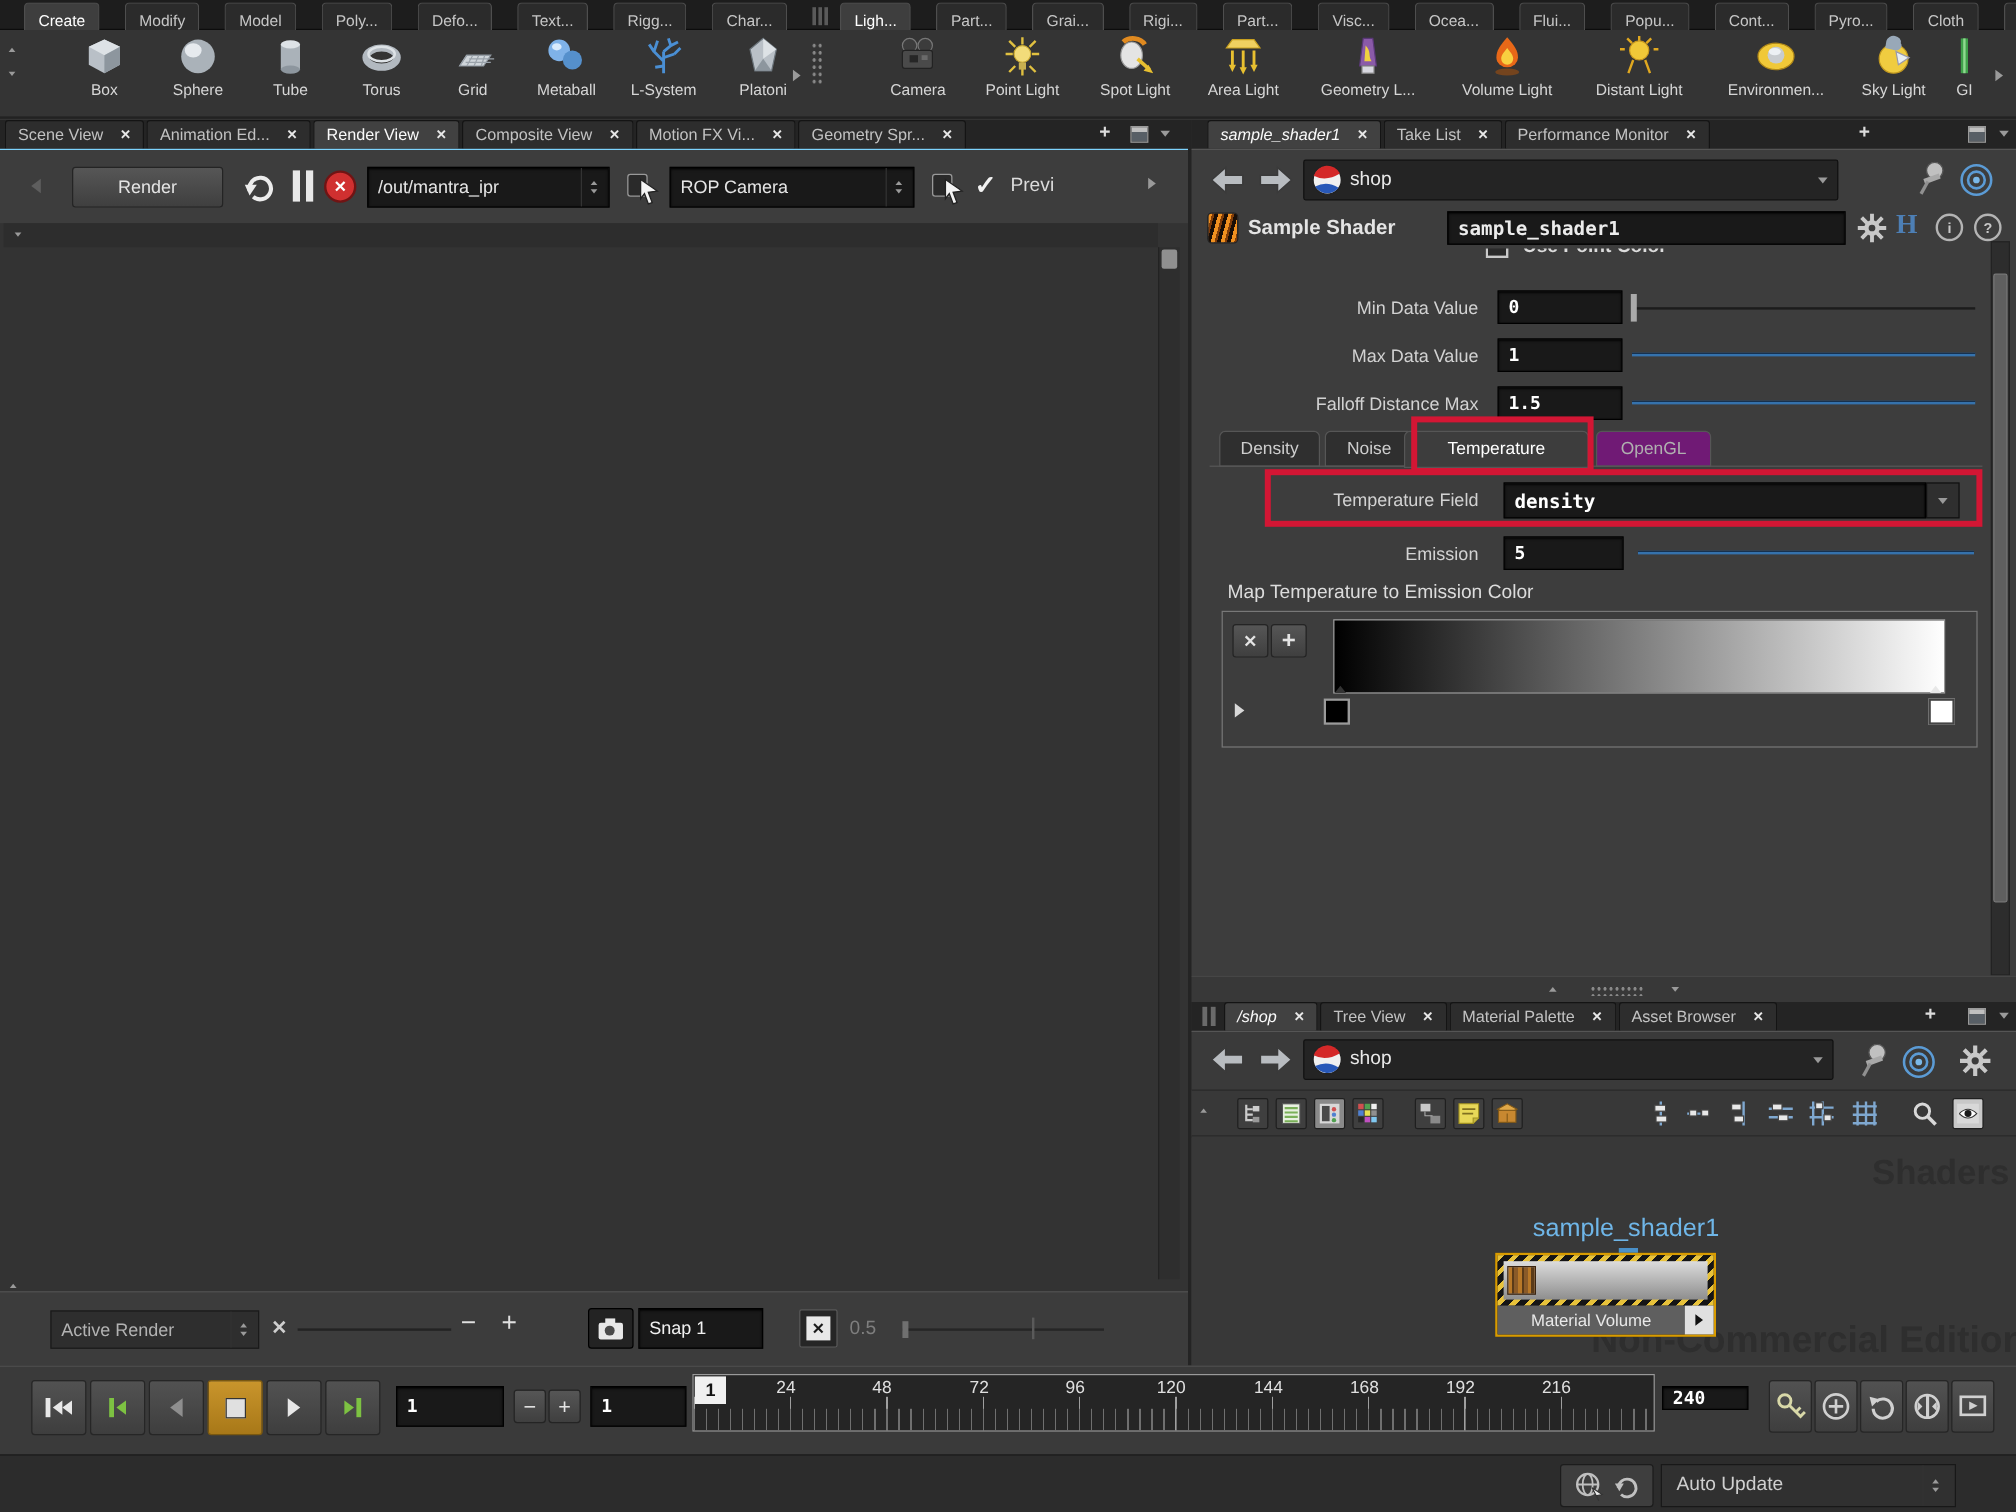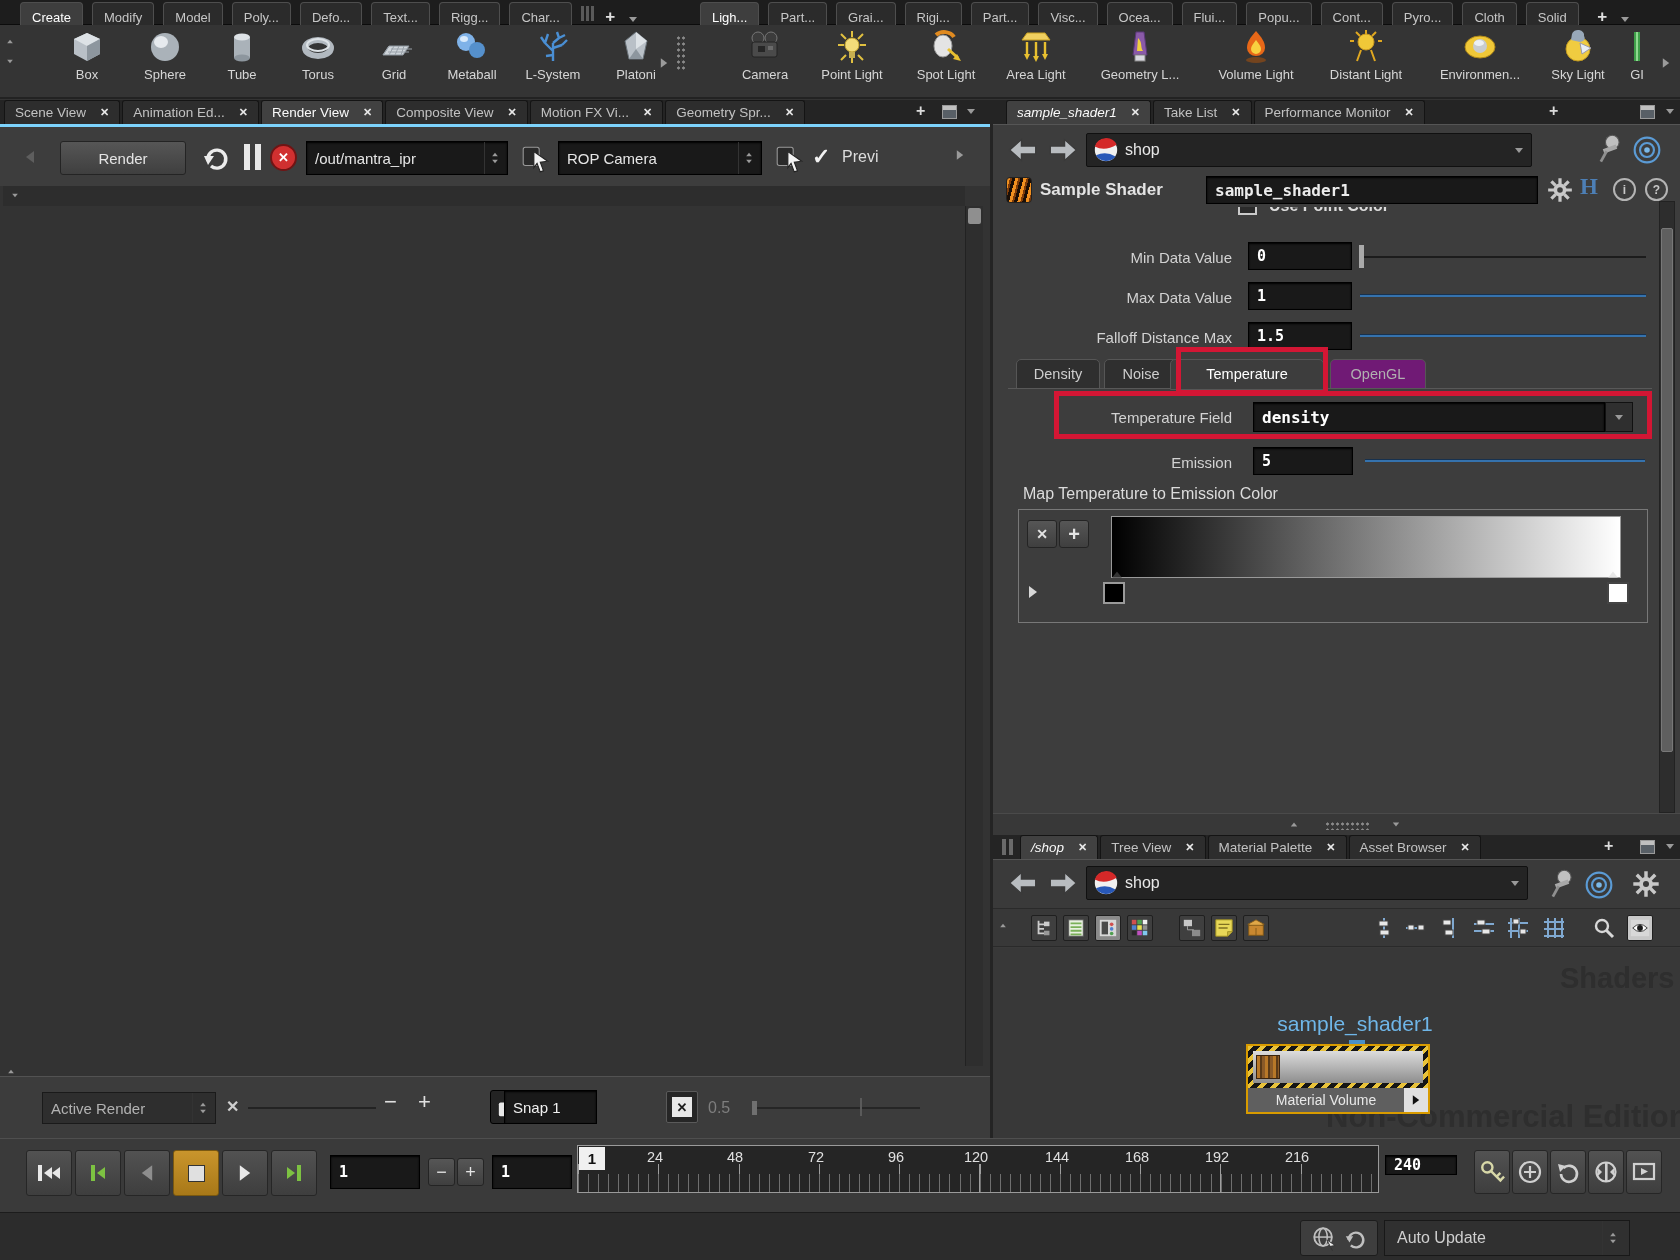--- a/index.html
+++ b/index.html
@@ -3,21 +3,21 @@
 <meta charset="utf-8">
 <style>
   *{box-sizing:border-box;margin:0;padding:0}
   html,body{background:#181818}
   #root{position:relative;width:1680px;height:1260px;background:#333;overflow:hidden;
         font-family:"Liberation Sans",sans-serif;color:#ccc}
   .abs{position:absolute}
   .mono{font-family:"DejaVu Sans Mono",monospace;font-weight:bold}
   
   #menubar{position:absolute;left:0;top:0;width:1680px;height:25px;background:#1d1d1d;border-bottom:1px solid #0c0c0c}
-  .mtab{display:inline-block;height:23px;line-height:22px;padding:4px 11px;margin-right:9px;background:#2b2b2b;
+  .mtab{display:inline-block;height:23px;line-height:22px;padding:4px 11px;margin-right:21px;background:#2b2b2b;
         border:1px solid #4e4e4e;border-bottom:none;border-radius:4px 4px 0 0;font-size:13px;color:#c6c6c6;white-space:nowrap}
   .mtab.on{background:#3e3e3e;color:#fff}
   .mgrip{display:inline-block;width:3px;height:15px;background:#5a5a5a;margin:4px 2px 0 0;vertical-align:top}
   .glyph{display:inline-block;text-align:center}
   
   #shelf{position:absolute;left:0;top:25px;width:1680px;height:74px;background:#343434;border-bottom:2px solid #222}
   .tool{position:absolute;top:4px;width:84px;text-align:center}
   .tool svg{display:block;margin:0 auto}
   .tlabel{display:block;font-size:13px;color:#d6d6d6;margin-top:2px;white-space:nowrap}
   .dotgrip{background-image:radial-gradient(#8a8a8a 1px,transparent 1.6px);background-size:5px 6px}
@@ -257,21 +257,21 @@
         </span><span class="ptab">
           <span>Geometry Spr...</span>
           <span class="x">✕</span>
         </span>
     </div>
     <span class="abs glyph" style="left:916px;top:2px;font-size:16px;font-weight:bold;color:#dcdcdc">+</span>
     <span class="abs" style="left:942px;top:5px;width:15px;height:14px;border:1px solid #9a9a9a;background:linear-gradient(#c0c0c0 4px,#585f66 4px)"></span>
     <span class="abs tri-d" style="left:967px;top:9px"></span>
   </div>
 
-  <div class="abs" style="left:0;top:124px;width:990px;height:62px;background:#3d3d3d;border-top:3px solid #7dd3fc">
+  <div class="abs" style="left:0;top:124px;width:990px;height:62px;background:#3d3d3d;border-top:1px solid #7dd3fc">
     <span class="abs tri-l" style="left:26px;top:24px;border-right-color:#5e5e5e"></span>
     <div class="btn abs" style="left:60px;top:14px;width:126px;height:34px;font-size:15px">Render</div>
     <svg class="abs" style="left:200px;top:15px" width="32" height="32" viewBox="0 0 32 32">
         <path d="M8 19 a9 9 0 1 1 3 5" stroke="#ececec" stroke-width="3.4" fill="none"></path>
         <polygon points="4,14 14,14 8,23" fill="#ececec"></polygon>
       </svg>
     <div class="abs" style="left:244px;top:17px;width:18px;height:26px;display:flex;gap:5px">
         <div class="bar" style="height:26px;width:6px"></div>
         <div class="bar" style="height:26px;width:6px"></div>
       </div>
@@ -325,21 +325,21 @@
     <div class="abs" style="left:248px;top:30px;width:128px;height:2px;background:#232323"></div>
     <span class="abs" style="left:384px;top:12px;font-size:22px;color:#e0e0e0">−</span>
     <span class="abs" style="left:418px;top:12px;font-size:22px;color:#e0e0e0">+</span>
     <div class="abs" style="left:490px;top:13px;width:38px;height:34px;background:#232323;border:1px solid #000;border-radius:3px;display:flex;align-items:center;justify-content:center">
       <svg width="26" height="24" viewBox="0 0 28 26">
           <rect x="3" y="8" width="22" height="15" rx="2" fill="#e8e8e8"></rect>
           <rect x="9" y="4" width="9" height="5" fill="#e8e8e8"></rect>
           <circle cx="13" cy="15" r="4.5" fill="#4a4a4a"></circle>
         </svg>
     </div>
-    <div class="field abs" style="left:504px;top:13px;width:93px;height:34px;color:#f0f0f0">
+    <div class="field abs" style="left:532px;top:13px;width:104px;height:34px;color:#f0f0f0">
         <span>Snap 1</span>
       </div>
     <div class="abs" style="left:666px;top:14px;width:32px;height:32px;background:#262626;border:1px solid #5a5a5a;border-radius:2px;display:flex;align-items:center;justify-content:center">
       <span style="width:20px;height:20px;background:#e8e8e8;color:#1a1a1a;font-weight:bold;font-size:13px;display:flex;align-items:center;justify-content:center">✕</span>
     </div>
     <span class="abs" style="left:708px;top:22px;font-size:16px;color:#7e7e7e">0.5</span>
     <div class="abs" style="left:752px;top:30px;width:168px;height:2px;background:#262626"></div>
     <div class="abs" style="left:752px;top:24px;width:5px;height:14px;background:#707070"></div>
     <div class="abs" style="left:860px;top:21px;width:2px;height:18px;background:#5a5a5a"></div>
   </div>

